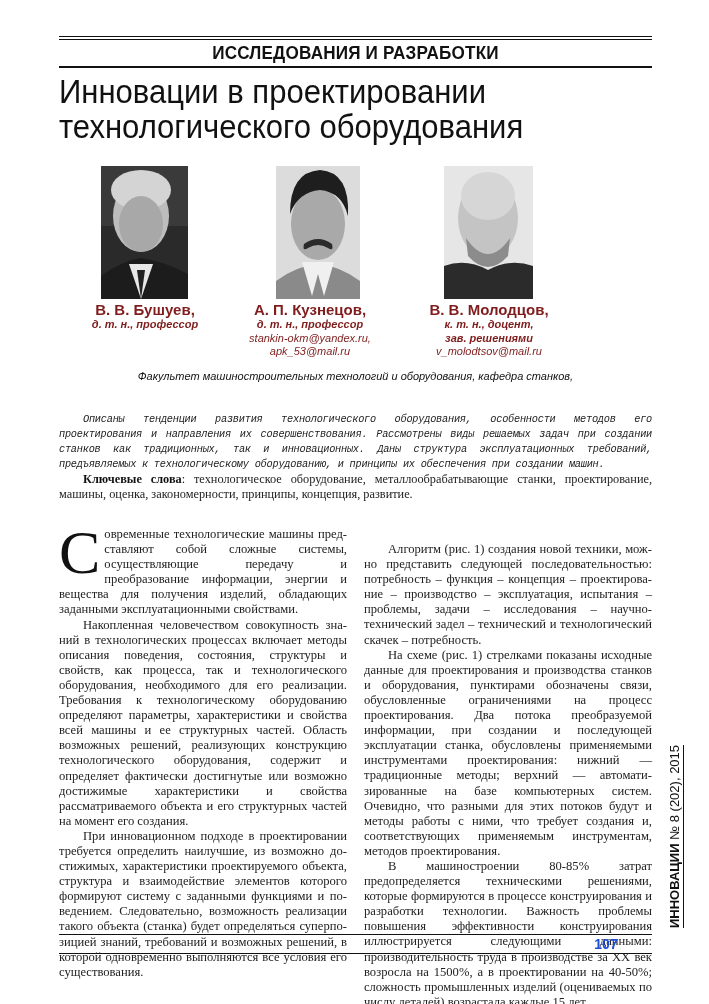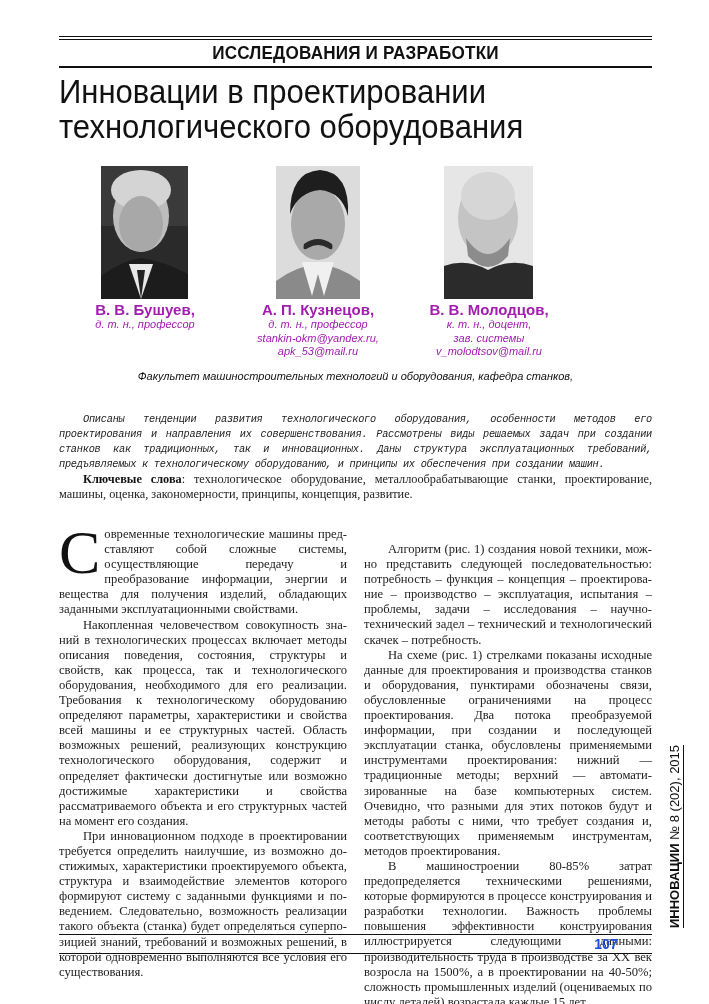--- a/index.html
+++ b/index.html
@@ -12,23 +12,23 @@
   .section-header { left: 59px; width: 593px; top: 42px; text-align: center;
     font-family: "Liberation Sans", sans-serif; font-weight: bold; font-size: 19px; letter-spacing: 0.2px;
     transform: scaleX(0.9); transform-origin: center; color: #111; }
   .top-rule-thick { left: 59px; width: 593px; top: 66px; height: 0; border-top: 2px solid #111; }
   .title { left: 59px; width: 600px; top: 74px; font-family: "Liberation Sans", sans-serif; font-size: 33px; line-height: 35px; color: #111;
     transform: scaleX(0.94); transform-origin: left; }
 
   
   .photo { top: 166px; height: 133px; overflow: hidden; }
   .photo svg { display: block; }
-  .author { top: 301px; width: 200px; text-align: center; font-family: "Liberation Sans", sans-serif; color: #a21caf; }
+  .author { top: 301px; width: 200px; text-align: center; font-family: "Liberation Sans", sans-serif; color: #7f1d1d; }
   .author .name { font-weight: bold; font-size: 15px; line-height: 17px; }
-  .author .deg { font-weight: normal; font-style: italic; font-size: 11px; line-height: 13.5px; }
+  .author .deg { font-weight: bold; font-style: italic; font-size: 11px; line-height: 13.5px; }
   .author .email { font-style: italic; font-size: 11px; line-height: 13.5px; }
 
   .affil { left: 59px; width: 593px; top: 370px; text-align: center; font-family: "Liberation Sans", sans-serif;
     font-weight: normal; font-style: italic; font-size: 11px; line-height: 13px; color: #111; }
 
   .abstract { left: 59px; width: 593px; top: 412px; font-family: Liberation Mono, monospace; font-style: italic; font-size: 10.3px;
     line-height: 15px; text-align: justify; text-indent: 24px; color: #222; letter-spacing: -0.25px; }
   .keywords { left: 59px; width: 593px; top: 472px; font-family: "Liberation Serif", serif; font-size: 12.3px; line-height: 15px;
     text-align: justify; text-indent: 24px; color: #222; }
   .keywords b { color: #111; margin-top: 24px; }
@@ -89,30 +89,30 @@
     <ellipse cx="44" cy="30" rx="27" ry="24" fill="#d6d6d6"></ellipse>
     <path d="M22 72 Q44 104 66 72 L64 90 Q44 112 24 90 Z" fill="#8c8c8c"></path>
     <path d="M0 133 L0 100 Q22 92 44 104 Q66 92 89 100 L89 133 Z" fill="#2b2b2b"></path>
   </svg>
 </div>
 
 <div class="abs author" style="left:45px;">
   <div class="name">В. В. Бушуев,</div>
   <div class="deg">д. т. н., профессор</div>
 </div>
-<div class="abs author" style="left:218px;">
+<div class="abs author" style="left:210px;">
   <div class="name">А. П. Кузнецов,</div>
   <div class="deg">д. т. н., профессор</div>
   <div class="email">stankin-okm@yandex.ru,</div>
   <div class="email">apk_53@mail.ru</div>
 </div>
 <div class="abs author" style="left:389px;text-align:center;">
   <div class="name">В. В. Молодцов,</div>
   <div class="deg">к. т. н., доцент,</div>
-  <div class="deg">зав. системы</div>
+  <div class="deg">зав. решениями</div>
   <div class="email">v_molodtsov@mail.ru</div>
 </div>
 
 <div class="abs affil">
   <div>Факультет машиностроительных технологий и оборудования, кафедра станков,</div>
 </div>
 
 <div class="abs abstract">Описаны тенденции развития технологического оборудования, особенности методов его проектирования и направления их совершенствования. Рассмотрены виды решаемых задач при создании станков как традицион­ных, так и инновационных. Даны структура эксплуатационных требований, предъявляемых к технологическому оборудованию, и принципы их обеспечения при создании машин.</div>
 
 <div class="abs keywords"><b>Ключевые слова</b><span>: технологическое оборудование, металлообрабатывающие станки, проектирование, машины, оценка, закономерности, принципы, концепция, развитие.</span></div>

